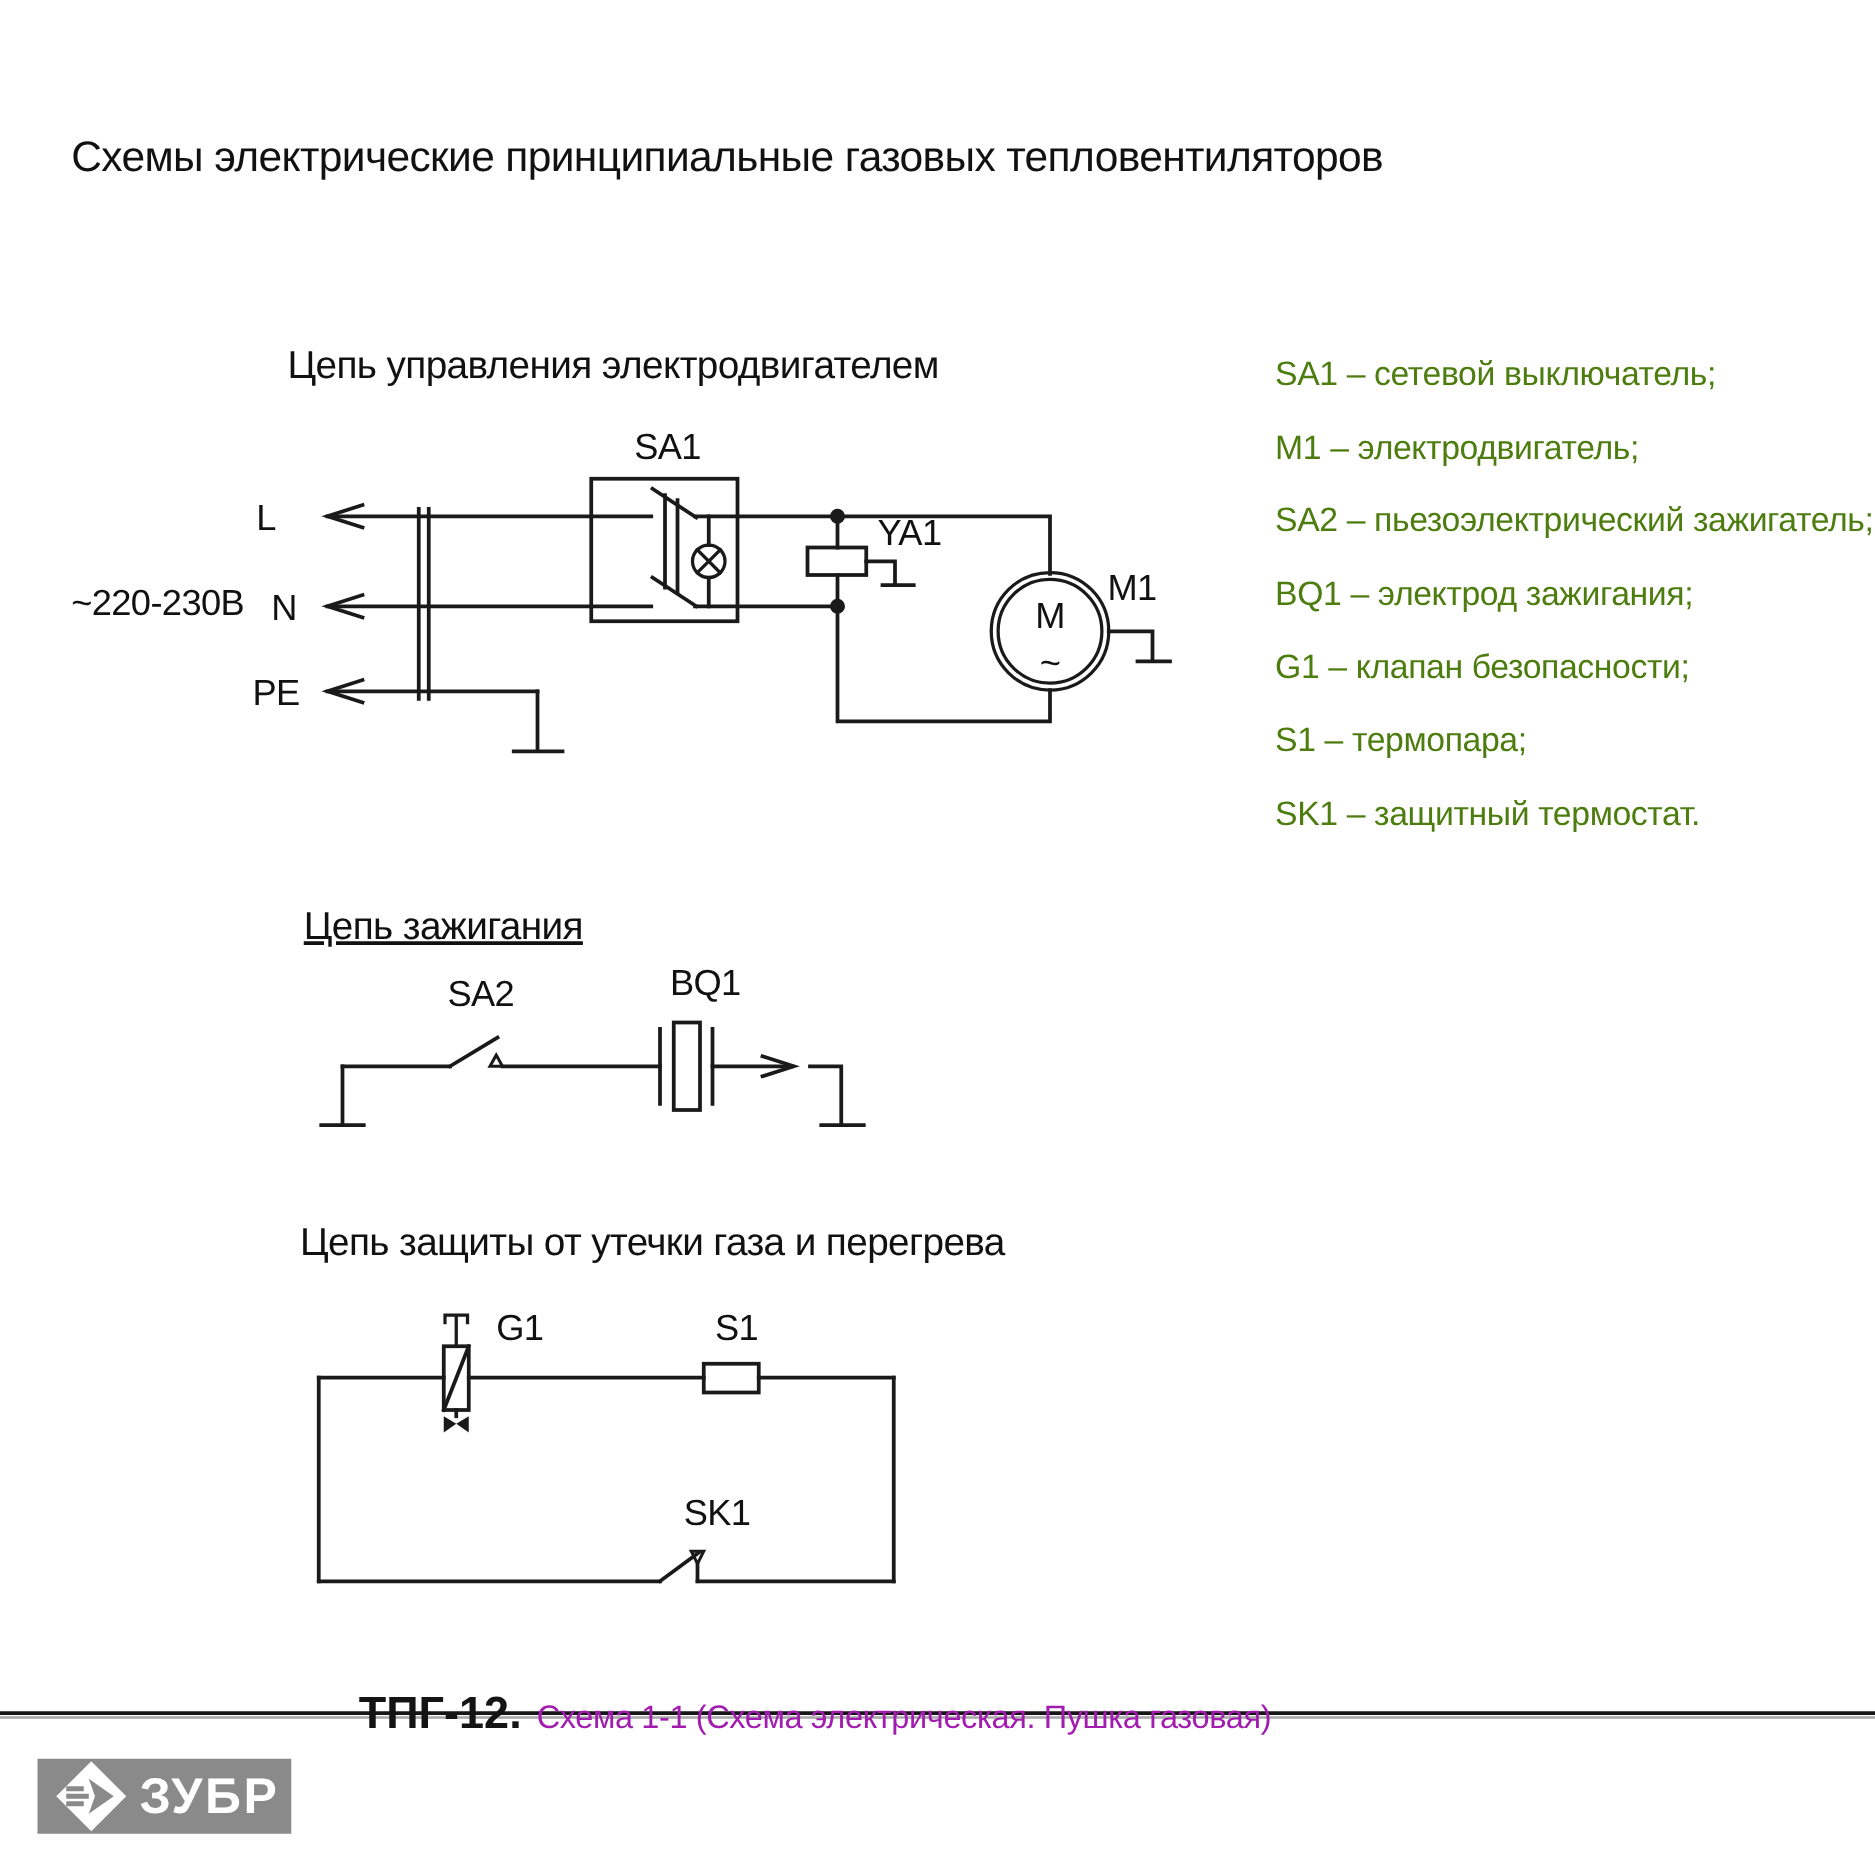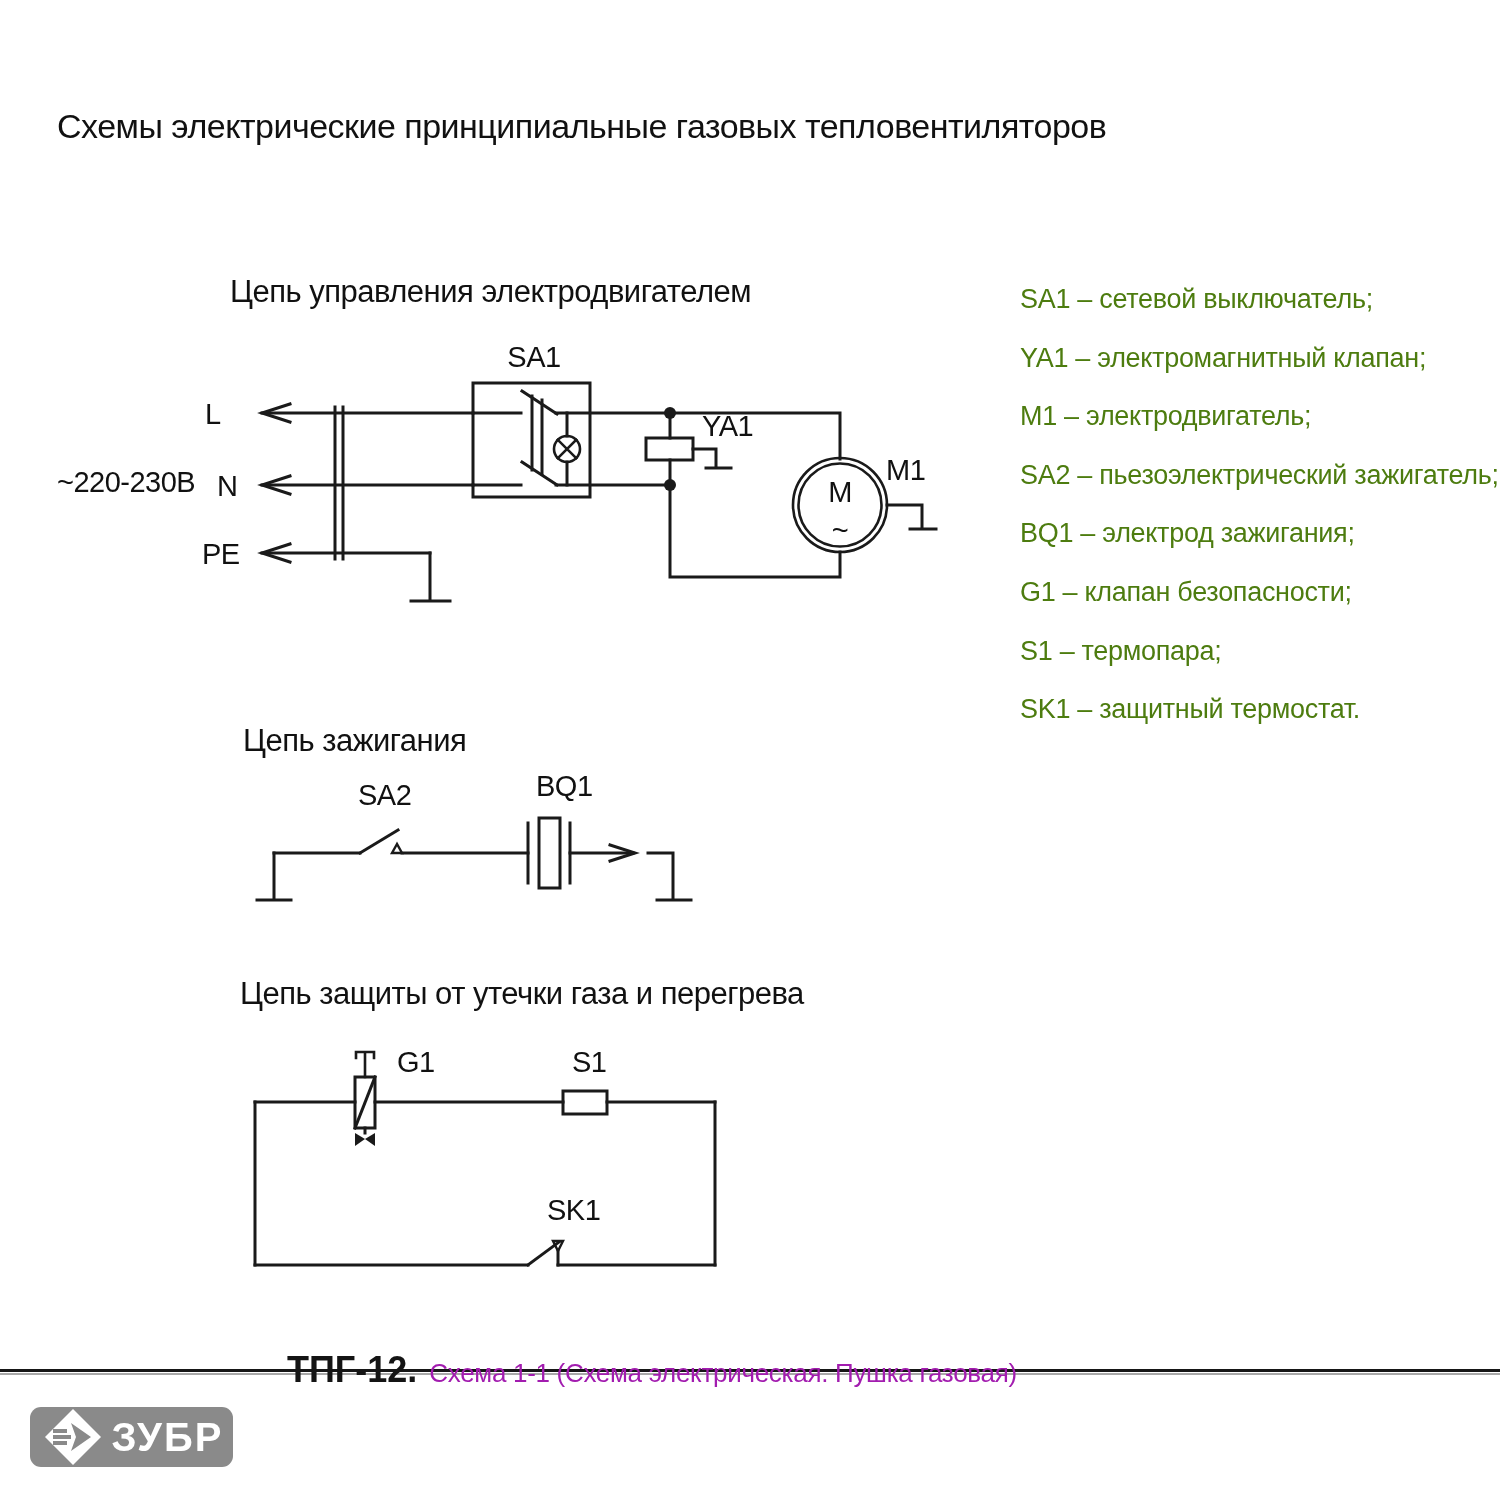--- a/index.html
+++ b/index.html
@@ -4,34 +4,34 @@
 <style>
   html,body { margin:0; padding:0; background:#fff; }
   .page {
     position:relative; width:1500px; height:1500px; background:#ffffff;
     font-family:"Liberation Sans", sans-serif; color:#111; overflow:hidden;
   }
   .abs { position:absolute; white-space:nowrap; }
   .doc-title { left:57px; top:107px; font-size:34px; letter-spacing:-0.5px; color:#111; }
   .sec-title { font-size:31px; letter-spacing:-0.5px; color:#111; }
   .t1 { left:230px; top:274px; }
-  .t2 { left:243px; top:723px; }
+  .t2 { left:243px; top:723px;text-decoration:underline; }
   .t3 { left:240px; top:976px; }
   .legend {
     position:absolute; left:1020px; top:286px; width:470px;
     display:flex; flex-direction:column; row-gap:31.6px;
   }
   .legend-item { font-size:27px; line-height:27px; letter-spacing:-0.3px; color:#4d7c0f; white-space:nowrap; }
   svg.diagram { position:absolute; left:0; top:0; }
   svg.diagram text { font-family:"Liberation Sans", sans-serif; fill:#111; font-size:29px; letter-spacing:-0.5px; }
   .rule-dark  { position:absolute; left:0; top:1369px; width:1500px; height:3px; background:#161616; }
   .rule-light { position:absolute; left:0; top:1373px; width:1500px; height:2px; background:#a8a8a8; }
   .logo {
     position:absolute; left:30px; top:1407px; width:203px; height:60px; background:#8a8a8a;
-    display:flex; align-items:center; justify-content:center; gap:6px;border-radius:11px;
+    display:flex; align-items:center; justify-content:center; gap:6px;
   }
   .logo-text { color:#ffffff; font-weight:700; font-size:40px; letter-spacing:2px; line-height:1; }
   .footer-line {
     position:absolute; left:287px; top:1349px; display:flex; align-items:baseline; gap:12px;
   }
   .footer-model { font-size:36px; font-weight:700; color:#141414; }
   .footer-caption { font-size:26px; font-weight:300; color:#a21caf; letter-spacing:-0.3px; }
 </style>
 </head>
 <body>
@@ -39,21 +39,20 @@
 <div class="page">
 
   <div class="abs sec-title t1">Цепь управления электродвигателем</div>
 
   <div class="abs doc-title">Схемы электрические принципиальные газовых тепловентиляторов</div>
   <div class="abs sec-title t2">Цепь зажигания</div>
   <div class="abs sec-title t3">Цепь защиты от утечки газа и перегрева</div>
 
   <div class="legend">
     <div class="legend-item">SA1 – сетевой выключатель;</div>
-    <div class="legend-item">YA1 – электромагнитный клапан;</div>
     <div class="legend-item">M1 – электродвигатель;</div>
     <div class="legend-item">SA2 – пьезоэлектрический зажигатель;</div>
     <div class="legend-item">BQ1 – электрод зажигания;</div>
     <div class="legend-item">G1 – клапан безопасности;</div>
     <div class="legend-item">S1 – термопара;</div>
     <div class="legend-item">SK1 – защитный термостат.</div>
   </div>
 
   <svg class="diagram" width="1500" height="1500" viewBox="0 0 1500 1500">
     <g stroke="#1a1a1a" stroke-width="3" fill="none" stroke-linecap="square">

